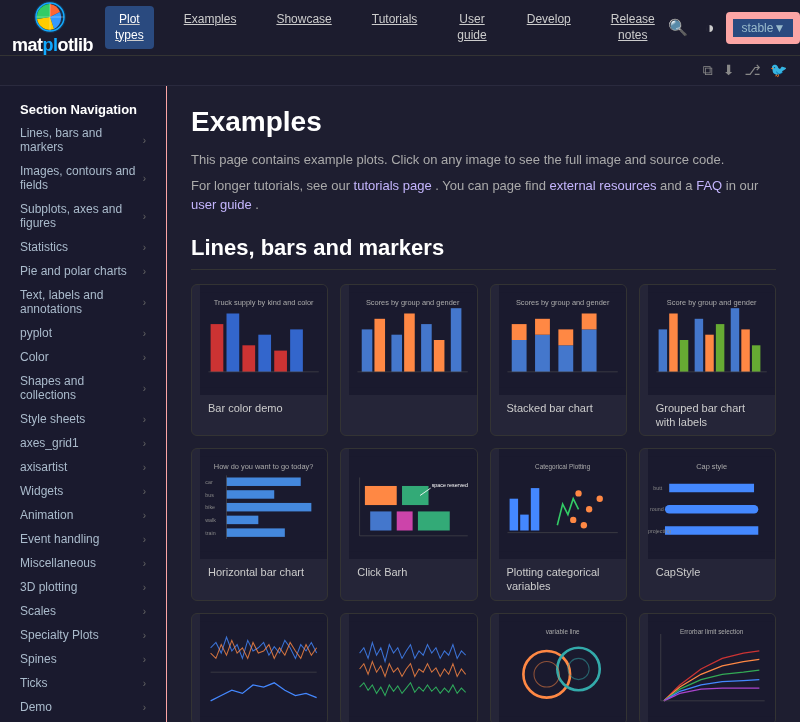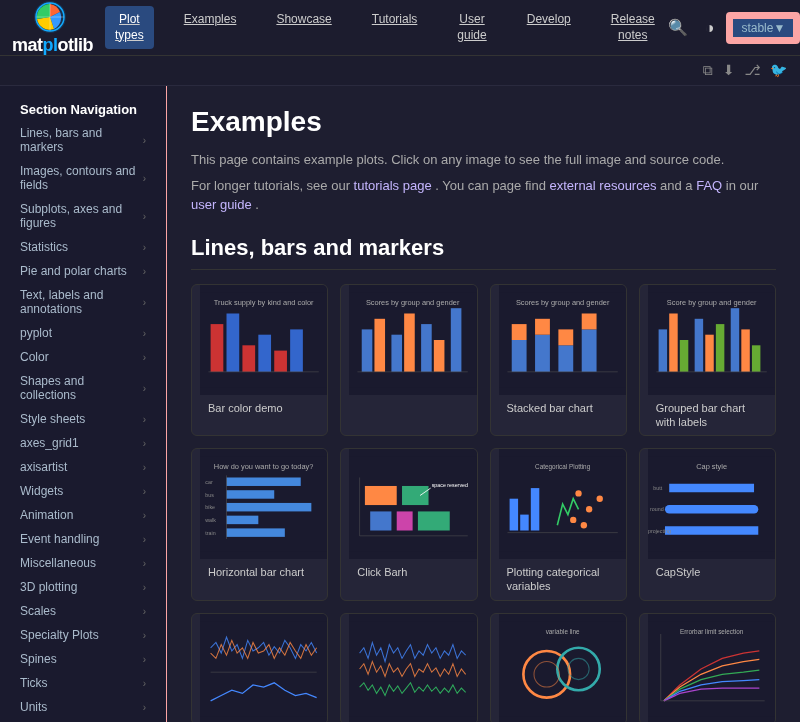--- a/index.html
+++ b/index.html
@@ -342,21 +342,21 @@
     </div>
     <div class="sidebar-item">
       <span>Spines</span>
       <span class="chevron">›</span>
     </div>
     <div class="sidebar-item">
       <span>Ticks</span>
       <span class="chevron">›</span>
     </div>
     <div class="sidebar-item">
-      <span>Units</span>
+      <span>Demo</span>
       <span class="chevron">›</span>
     </div>
     <div class="sidebar-item">
       <span class="chevron">›</span>
     </div>
     <div class="sidebar-item">
       <span>Userdemo</span>
       <span class="chevron">›</span>
     </div>
     <div class="sidebar-item">

